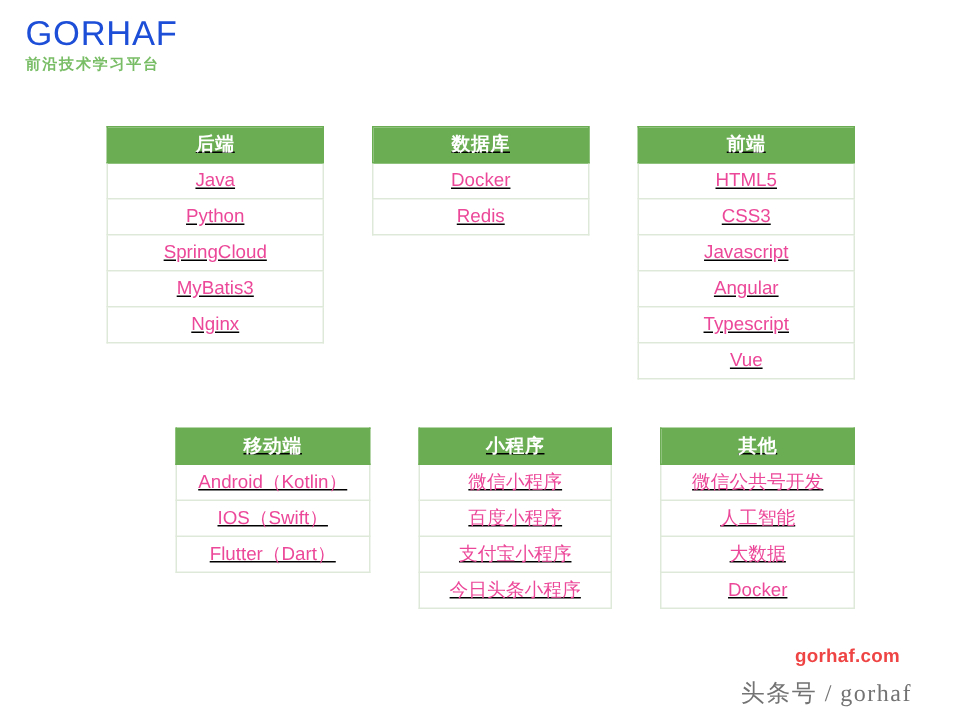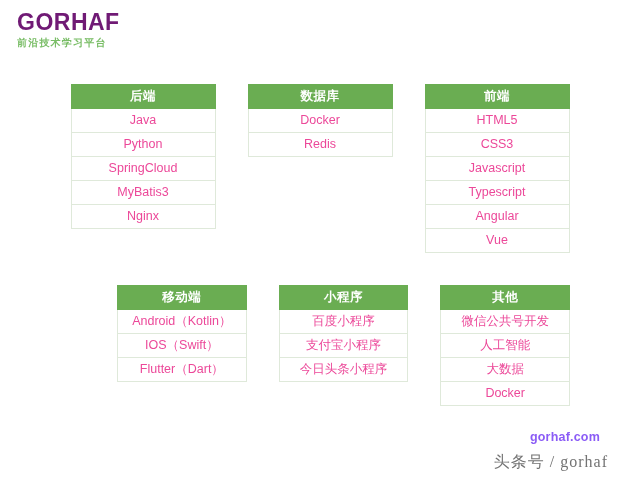--- a/index.html
+++ b/index.html
@@ -17,23 +17,23 @@
 
   
   .brand {
     position: absolute;
     left: 17px;
     top: 10px;
     width: 200px;
   }
   .brand-title {
     font-size: 23px;
-    font-weight: bold;
+    font-weight: normal;
     letter-spacing: 0.5px;
-    color: #701a75;
+    color: #1d4ed8;
     line-height: 1.05;
     white-space: nowrap;
   }
   .brand-sub {
     font-size: 10px;
     font-weight: bold;
     color: #79bd66;
     letter-spacing: 1.2px;
     margin-top: 2px;
     white-space: nowrap;
@@ -41,21 +41,22 @@
 
   
   .board {
     position: absolute;
     left: 70px;
     top: 84px;
     width: 500px;
   }
   .row-group {
     display: flex;
-    justify-content: center;
+    justify-content: flex-end;
+    text-decoration: underline;
   }
   .row-group + .row-group {
     margin-top: 32px;
     margin-left: 47px;
   }
   .col {
     width: 145px;
     margin-right: 32px;
   }
   .col:last-child {
@@ -91,21 +92,21 @@
     overflow: hidden;
   }
 
   
   .footer-url {
     position: absolute;
     right: 40px;
     top: 430px;
     font-size: 12.5px;
     font-weight: bold;
-    color: #8b5cf6;
+    color: #ef4444;
     letter-spacing: 0.2px;
   }
   .watermark {
     position: absolute;
     right: 32px;
     top: 452px;
     font-size: 16px;
     color: #737373;
     letter-spacing: 1px;
     font-family: Liberation Serif, serif;
@@ -180,26 +181,26 @@
           <tr>
               <td>HTML5</td>
             </tr>
           <tr>
               <td>CSS3</td>
             </tr>
           <tr>
               <td>Javascript</td>
             </tr>
           <tr>
+              <td>Angular</td>
+            </tr>
+          <tr>
               <td>Typescript</td>
             </tr>
           <tr>
-              <td>Angular</td>
-            </tr>
-          <tr>
               <td>Vue</td>
             </tr>
         </tbody>
       </table>
     </div>
 
   </div>
 
   <div class="row-group">
 
@@ -225,20 +226,23 @@
     </div>
 
     <div class="col">
       <table class="tbl">
         <thead>
           <tr>
             <th>小程序</th>
           </tr>
         </thead>
         <tbody>
+          <tr>
+              <td>微信小程序</td>
+            </tr>
           <tr>
               <td>百度小程序</td>
             </tr>
           <tr>
               <td>支付宝小程序</td>
             </tr>
           <tr>
               <td>今日头条小程序</td>
             </tr>
         </tbody>

